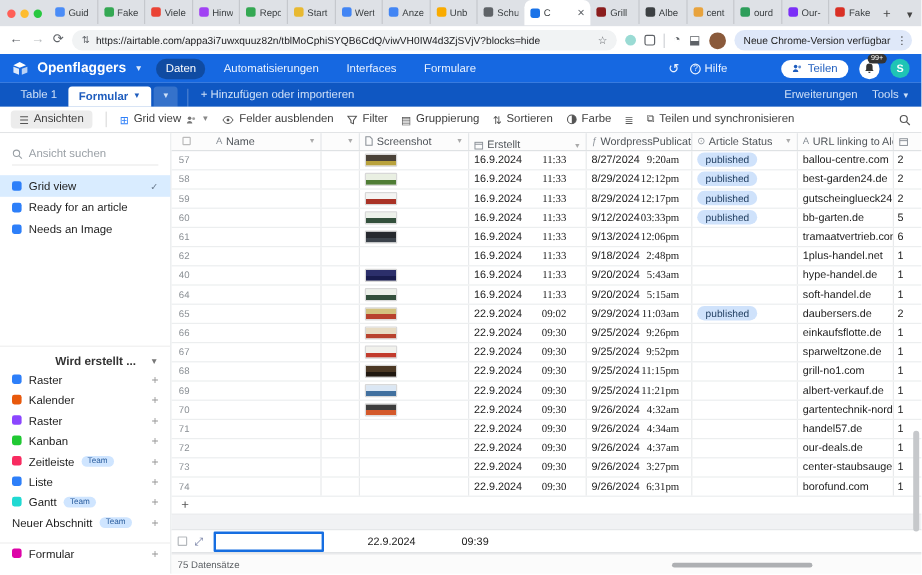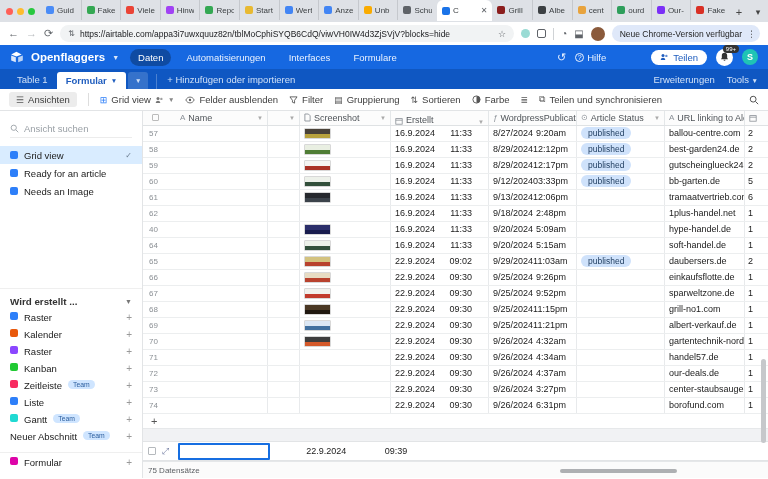--- a/index.html
+++ b/index.html
@@ -73,21 +73,21 @@
 
   
   .content { display:flex; height:367px; }
   .sidebar { width:143px; flex:0 0 143px; border-right:1px solid #e2e4e6; display:flex; flex-direction:column; padding-top:8px; background:#fff; }
   .searchbox { margin:0 10px 8px; border-bottom:1px solid #ececec; height:19px; display:flex; align-items:center; gap:5px; font-size:9.5px; color:#9aa0a6; }
   .vitem { height:18px; display:flex; align-items:center; gap:6px; padding:0 10px; font-size:9.5px; color:#1b1b1b; }
   .vitem.selected { background:#d9ecff; }
   .vcheck { margin-left:auto; color:#6b7c8f; font-size:8px; }
   .sq { width:8px; height:8px; border-radius:2px; flex:0 0 auto; }
   .sb-bottom { margin-top:auto; border-top:1px solid #efefef; padding:5px 0 4px; }
-  .createhdr { display:flex; align-items:center; padding:2px 10px 5px; font-size:9.8px; font-weight:bold; color:#333; }
+  .createhdr { display:flex; align-items:center; padding:2px 10px 5px; font-size:9.8px; font-weight:bold; color:#333;margin-left:36px; }
   .createhdr .chvd { margin-left:auto; color:#777; font-size:7px; }
   .citem { height:17px; display:flex; align-items:flex-start; gap:6px; padding:0 10px; font-size:9.5px; color:#1b1b1b; }
   .citem .plus { margin-left:auto; color:#999; font-size:10px; }
   .teambadge { background:#cfe5ff; color:#2b5e9e; font-size:6.8px; border-radius:7px; padding:1px 5px; }
   .sb-div { height:1px; background:#efefef; margin:4px 0; }
 
   
   .gridarea { flex:1; display:flex; flex-direction:column; position:relative; background:#fff; min-width:0; }
   .ghead { height:15px; background:#fcfcfc; border-bottom:1px solid #dfe2e4; display:flex; font-size:9px; color:#4f5459; align-items:stretch; }
   .hc { display:flex; align-items:center; gap:3px; padding:0 4px; border-right:1px solid #e4e7e9; overflow:hidden; white-space:nowrap; }
@@ -102,21 +102,21 @@
   .c-status{width:88px;flex:0 0 88px;}
   .c-url{width:80px;flex:0 0 80px;}
   .c-edge{flex:1;border-right:none!important;}
   .hcheck { width:7px; height:7px; border:1px solid #bbb; border-radius:1px; margin-left:5px; }
 
   .gbody { }
   .grow { height:16px; display:flex; border-bottom:1px solid #eceeef; font-size:9px; color:#1b1b1b; align-items:stretch; }
   .grow .c { display:flex; align-items:center; border-right:1px solid #e8eaec; overflow:hidden; white-space:nowrap; }
   .rownum { color:#8a8f94; font-size:8px; padding-left:6px; }
   .dcell { padding-left:4px; }
-  .tcell { margin-left:auto; }
+  .tcell { margin-left:auto;font-family:Liberation Serif, serif; }
   .c-created .tcell{ padding-right:16px; }
   .c-wp .tcell{ padding-right:10px; }
   .thumb { width:27px; height:11px; margin-left:4px; border:1px solid #d8d8d8; border-radius:1px; }
   .badge { background:#cfe2fb; color:#1d3b5e; border-radius:7px; padding:1px 7px; margin-left:4px; font-size:8.5px; }
   .urltxt { padding-left:4px; }
   .edgetxt { padding-left:3px; }
 
   .addrow { height:16px; display:flex; align-items:center; border-bottom:1px solid #e6e8ea; color:#555; font-size:11px; }
   .addrow .plus { padding-left:8px; }
   .gapband { height:13px; background:#f1f2f4; border-bottom:1px solid #e2e4e6; }
@@ -619,21 +619,21 @@
           <div class="c c-mini"></div>
           <div class="c c-shot">
             <div class="thumb" style="background: linear-gradient(rgb(44, 47, 107) 55%, rgb(25, 28, 78) 55%);"></div>
           </div>
           <div class="c c-created">
             <div class="dcell">16.9.2024</div>
             <div class="tcell">11:33</div>
           </div>
           <div class="c c-wp">
             <div class="dcell">9/20/2024</div>
-            <div class="tcell">5:09am</div>
+            <div class="tcell">5:43am</div>
           </div>
           <div class="c c-status"></div>
           <div class="c c-url urltxt">hype-handel.de</div>
           <div class="c c-edge edgetxt">1</div>
         </div>
         <div class="grow">
           <div class="c c-num rownum">64</div>
           <div class="c c-name"></div>
           <div class="c c-mini"></div>
           <div class="c c-shot">

